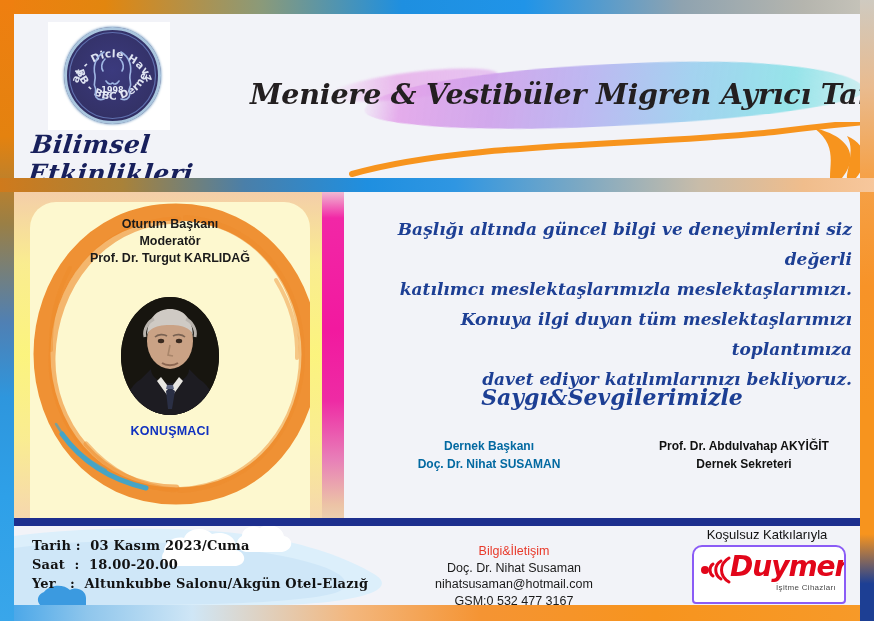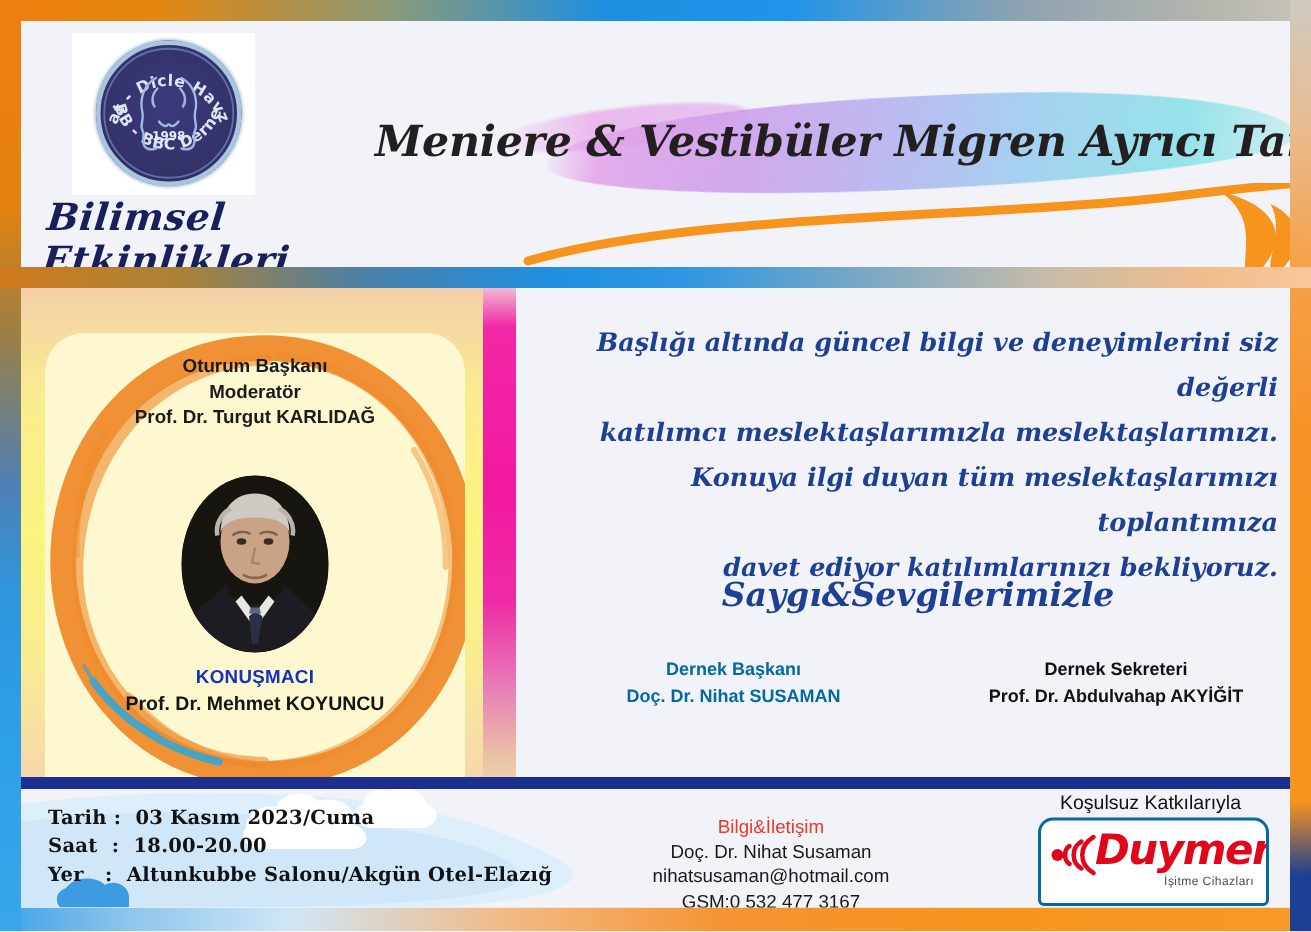--- a/index.html
+++ b/index.html
@@ -74,21 +74,21 @@
     background:
       linear-gradient(180deg,rgba(244,202,160,.9) 0%,rgba(250,236,138,.95) 22%,rgba(252,244,120,.95) 50%,rgba(250,236,140,.95) 76%,rgba(246,214,170,.95) 100%);
     overflow:hidden;
   }
   .panel-pink{
     position:absolute;right:0;top:0;width:22px;height:326px;
     background:linear-gradient(180deg,#f0b9d2 0%,#f227a6 8%,#f2199f 42%,#ee2ba4 64%,#e87fb8 82%,#ecc3a6 96%,#eccfae 100%);
   }
   .card{
     position:absolute;left:16px;top:10px;width:280px;height:352px;
-    background:#fdf8cf;border-radius:26px;overflow:hidden;margin-top:20px;
+    background:#fdf8cf;border-radius:26px;overflow:hidden;
   }
   .brush-ring{position:absolute;left:-4px;top:-4px;width:300px;height:312px;}
   .speaker-head{
     position:absolute;left:0;top:14px;width:280px;text-align:center;
     font-family:"Liberation Sans",sans-serif;font-weight:bold;
     font-size:12.5px;line-height:17px;color:#1b1b1b;
   }
   .speaker-photo{
     position:absolute;left:91px;top:95px;width:98px;height:118px;
     border-radius:49px/59px;overflow:hidden;background:#161412;
@@ -149,21 +149,21 @@
   .contact .ctitle{color:#e8392a;margin-top:12px;}
   .sponsor{
     position:absolute;left:674px;top:-2px;width:158px;height:80px;
   }
   .sponsor-label{
     position:absolute;left:0;top:3px;width:158px;text-align:center;
     font-family:"Liberation Sans",sans-serif;font-size:13px;color:#111111;
   }
   .sponsor-box{
     position:absolute;left:4px;top:21px;width:150px;height:55px;background:#ffffff;
-    border:2px solid #0369a1;border-radius:10px 10px 4px 4px;overflow:hidden;
+    border:2px solid #8b5cf6;border-radius:10px 10px 4px 4px;overflow:hidden;
   }
   .duymer-word{
     position:absolute;left:36px;top:3px;
     font-family:"DejaVu Sans",sans-serif;font-weight:bold;font-style:italic;
     font-size:28px;color:#e2061a;letter-spacing:-1px;
   }
   .duymer-sub{
     position:absolute;left:0;top:36px;width:150px;text-align:right;padding-right:8px;
     box-sizing:border-box;
     font-family:"Liberation Sans",sans-serif;font-size:8px;color:#4a4a4a;letter-spacing:.3px;
@@ -264,41 +264,40 @@
             <path d="M49,48 L47,58 L52,59" stroke="#a8856a" stroke-width="1.6" fill="none"></path>
             <path d="M41,66 C45,69 53,69 57,66" stroke="#8a6550" stroke-width="1.8" fill="none"></path>
             <path d="M30,72 C30,80 38,86 49,86 C60,86 68,80 68,72 L78,82 C90,90 94,100 95,118 L3,118 C4,100 8,90 20,82 Z" fill="#1d1c22"></path>
             <path d="M40,80 L49,92 L58,80 L62,84 L52,98 L46,98 L36,84 Z" fill="#e9e7e2"></path>
             <path d="M49,90 L54,94 L51,112 L47,112 L45,94 Z" fill="#2a2f45"></path>
             <path d="M46,88 L52,88 L53,92 L45,92 Z" fill="#5b6380"></path>
           </svg>
         </div>
 
         <div class="konusmaci-label">KONUŞMACI</div>
-        <div class="konusmaci-name">Prof. Dr. Mehmet KOYUNCU</div>
       </div>
     </div>
 
     <div class="invite-text">
       <div>Başlığı altında güncel bilgi ve deneyimlerini siz değerli</div>
       <div>katılımcı meslektaşlarımızla  meslektaşlarımızı.</div>
       <div>Konuya ilgi duyan tüm meslektaşlarımızı toplantımıza</div>
       <div>davet ediyor katılımlarınızı bekliyoruz.</div>
     </div>
 
     <div class="regards">Saygı&amp;Sevgilerimizle</div>
 
     <div class="sign-left">
       <div>Dernek Başkanı</div>
       <div>Doç. Dr. Nihat SUSAMAN</div>
     </div>
 
     <div class="sign-right">
+      <div>Prof. Dr. Abdulvahap AKYİĞİT</div>
       <div>Dernek Sekreteri</div>
-      <div>Prof. Dr. Abdulvahap AKYİĞİT</div>
     </div>
   </div>
 
   <div class="navy-bar"></div>
 
   <div class="footer">
     <svg class="cloud-bg" viewBox="0 0 846 79" xmlns="http://www.w3.org/2000/svg" preserveAspectRatio="none">
       <path d="M0,10 C60,2 140,0 210,6 C280,12 330,30 360,48 C390,66 330,79 250,79 L0,79 Z" fill="#dcefFB"></path>
       <path d="M0,22 C70,12 150,14 230,24 C300,33 340,48 330,62 C322,74 230,79 120,79 L0,79 Z" fill="#cfe7f8"></path>
       <path d="M150,26 C150,16 160,10 170,12 C174,2 190,0 198,8 C212,4 224,12 222,24 C232,26 234,38 222,40 L160,40 C148,40 146,30 150,26 Z" fill="#ffffff"></path>

